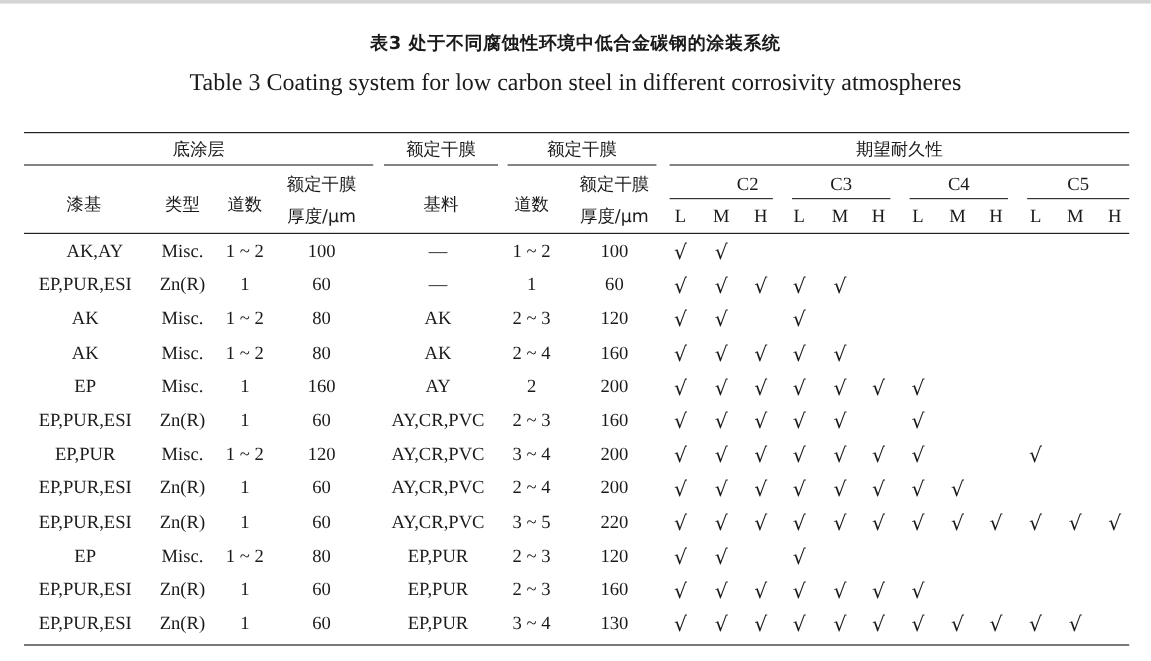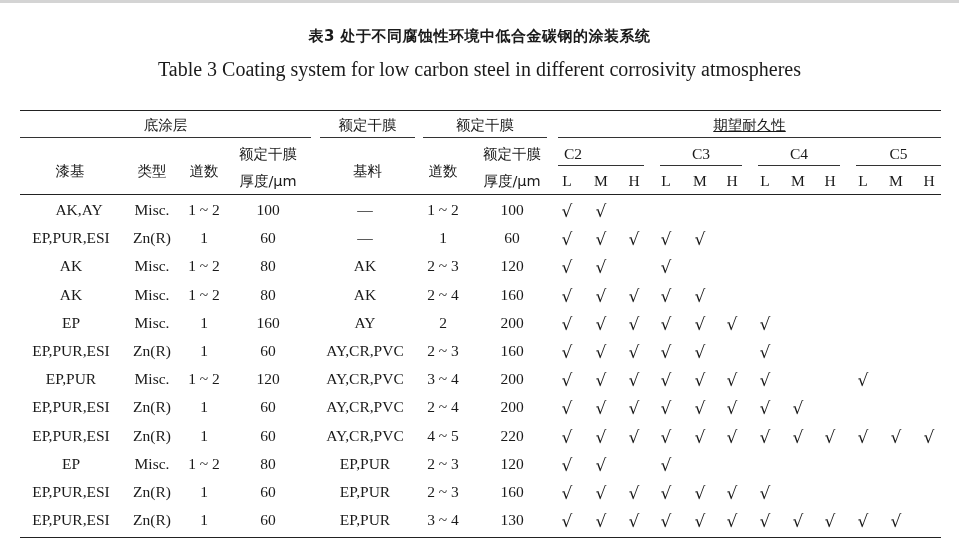--- a/index.html
+++ b/index.html
@@ -35,33 +35,33 @@
   <div class="hthin" style="left:558px; width:86px; top:165px;"></div>
   <div class="hthin" style="left:660px; width:82px; top:165px;"></div>
   <div class="hthin" style="left:758px; width:82px; top:165px;"></div>
   <div class="hthin" style="left:856px; width:85px; top:165px;"></div>
   <div class="hline" style="left:20px; width:921px; top:194px;"></div>
   <div class="hline" style="left:20px; width:921px; top:537px;"></div>
 
   <div class="cell cn" style="left:20px; width:291px; top:116px;">底涂层</div>
   <div class="cell cn" style="left:320px; width:95px; top:116px;">额定干膜</div>
   <div class="cell cn" style="left:423px; width:124px; top:116px;">额定干膜</div>
-  <div class="cell cn" style="left:558px; width:383px; top:116px;text-decoration:underline;">期望耐久性</div>
+  <div class="cell cn" style="left:558px; width:383px; top:116px;">期望耐久性</div>
 
   <div class="cell cn" style="left:30px; width:80px; top:162px;">漆基</div>
   <div class="cell cn" style="left:130px; width:44px; top:162px;">类型</div>
   <div class="cell cn" style="left:182px; width:44px; top:162px;">道数</div>
   <div class="cell cn" style="left:228px; width:80px; top:145px;">额定干膜</div>
   <div class="cell cn" style="left:228px; width:80px; top:172px;">厚度/μm</div>
   <div class="cell cn" style="left:320px; width:95px; top:162px;">基料</div>
   <div class="cell cn" style="left:420px; width:46px; top:162px;">道数</div>
   <div class="cell cn" style="left:472px; width:80px; top:145px;">额定干膜</div>
   <div class="cell cn" style="left:472px; width:80px; top:172px;">厚度/μm</div>
 
-  <div class="cell lat" style="left:530px; width:86px; top:145px;">C2</div>
+  <div class="cell lat" style="left:580px; width:86px; top:145px;">C2</div>
   <div class="cell lat" style="left:660px; width:82px; top:145px;">C3</div>
   <div class="cell lat" style="left:758px; width:82px; top:145px;">C4</div>
   <div class="cell lat" style="left:856px; width:85px; top:145px;">C5</div>
 
   <div id="lmh-row">
       <div class="cell lat" style="left: 555px; width: 24px; top: 172px;">L</div>
       <div class="cell lat" style="left: 589px; width: 24px; top: 172px;">M</div>
       <div class="cell lat" style="left: 622px; width: 24px; top: 172px;">H</div>
       <div class="cell lat" style="left: 654px; width: 24px; top: 172px;">L</div>
       <div class="cell lat" style="left: 688px; width: 24px; top: 172px;">M</div>
@@ -189,21 +189,21 @@
         <div class="chk" style="left: 722px; top: 399.4px;">√</div>
         <div class="chk" style="left: 755px; top: 399.4px;">√</div>
         <div class="chk" style="left: 788px; top: 399.4px;">√</div>
       </div>
       <div>
         <div class="cell lat" style="left: 20px; width: 102px; top: 426.6px;">EP,PUR,ESI</div>
         <div class="cell lat" style="left: 122px; width: 60px; top: 426.6px;">Zn(R)</div>
         <div class="cell lat" style="left: 182px; width: 44px; top: 426.6px;">1</div>
         <div class="cell lat" style="left: 228px; width: 80px; top: 426.6px;">60</div>
         <div class="cell lat" style="left: 300px; width: 130px; top: 426.6px;">AY,CR,PVC</div>
-        <div class="cell lat" style="left: 420px; width: 46px; top: 426.6px;">4 ~ 5</div>
+        <div class="cell lat" style="left: 420px; width: 46px; top: 426.6px;">3 ~ 5</div>
         <div class="cell lat" style="left: 472px; width: 80px; top: 426.6px;">220</div>
         <div class="chk" style="left: 557px; top: 427.6px;">√</div>
         <div class="chk" style="left: 591px; top: 427.6px;">√</div>
         <div class="chk" style="left: 624px; top: 427.6px;">√</div>
         <div class="chk" style="left: 656px; top: 427.6px;">√</div>
         <div class="chk" style="left: 690px; top: 427.6px;">√</div>
         <div class="chk" style="left: 722px; top: 427.6px;">√</div>
         <div class="chk" style="left: 755px; top: 427.6px;">√</div>
         <div class="chk" style="left: 788px; top: 427.6px;">√</div>
         <div class="chk" style="left: 820px; top: 427.6px;">√</div>

